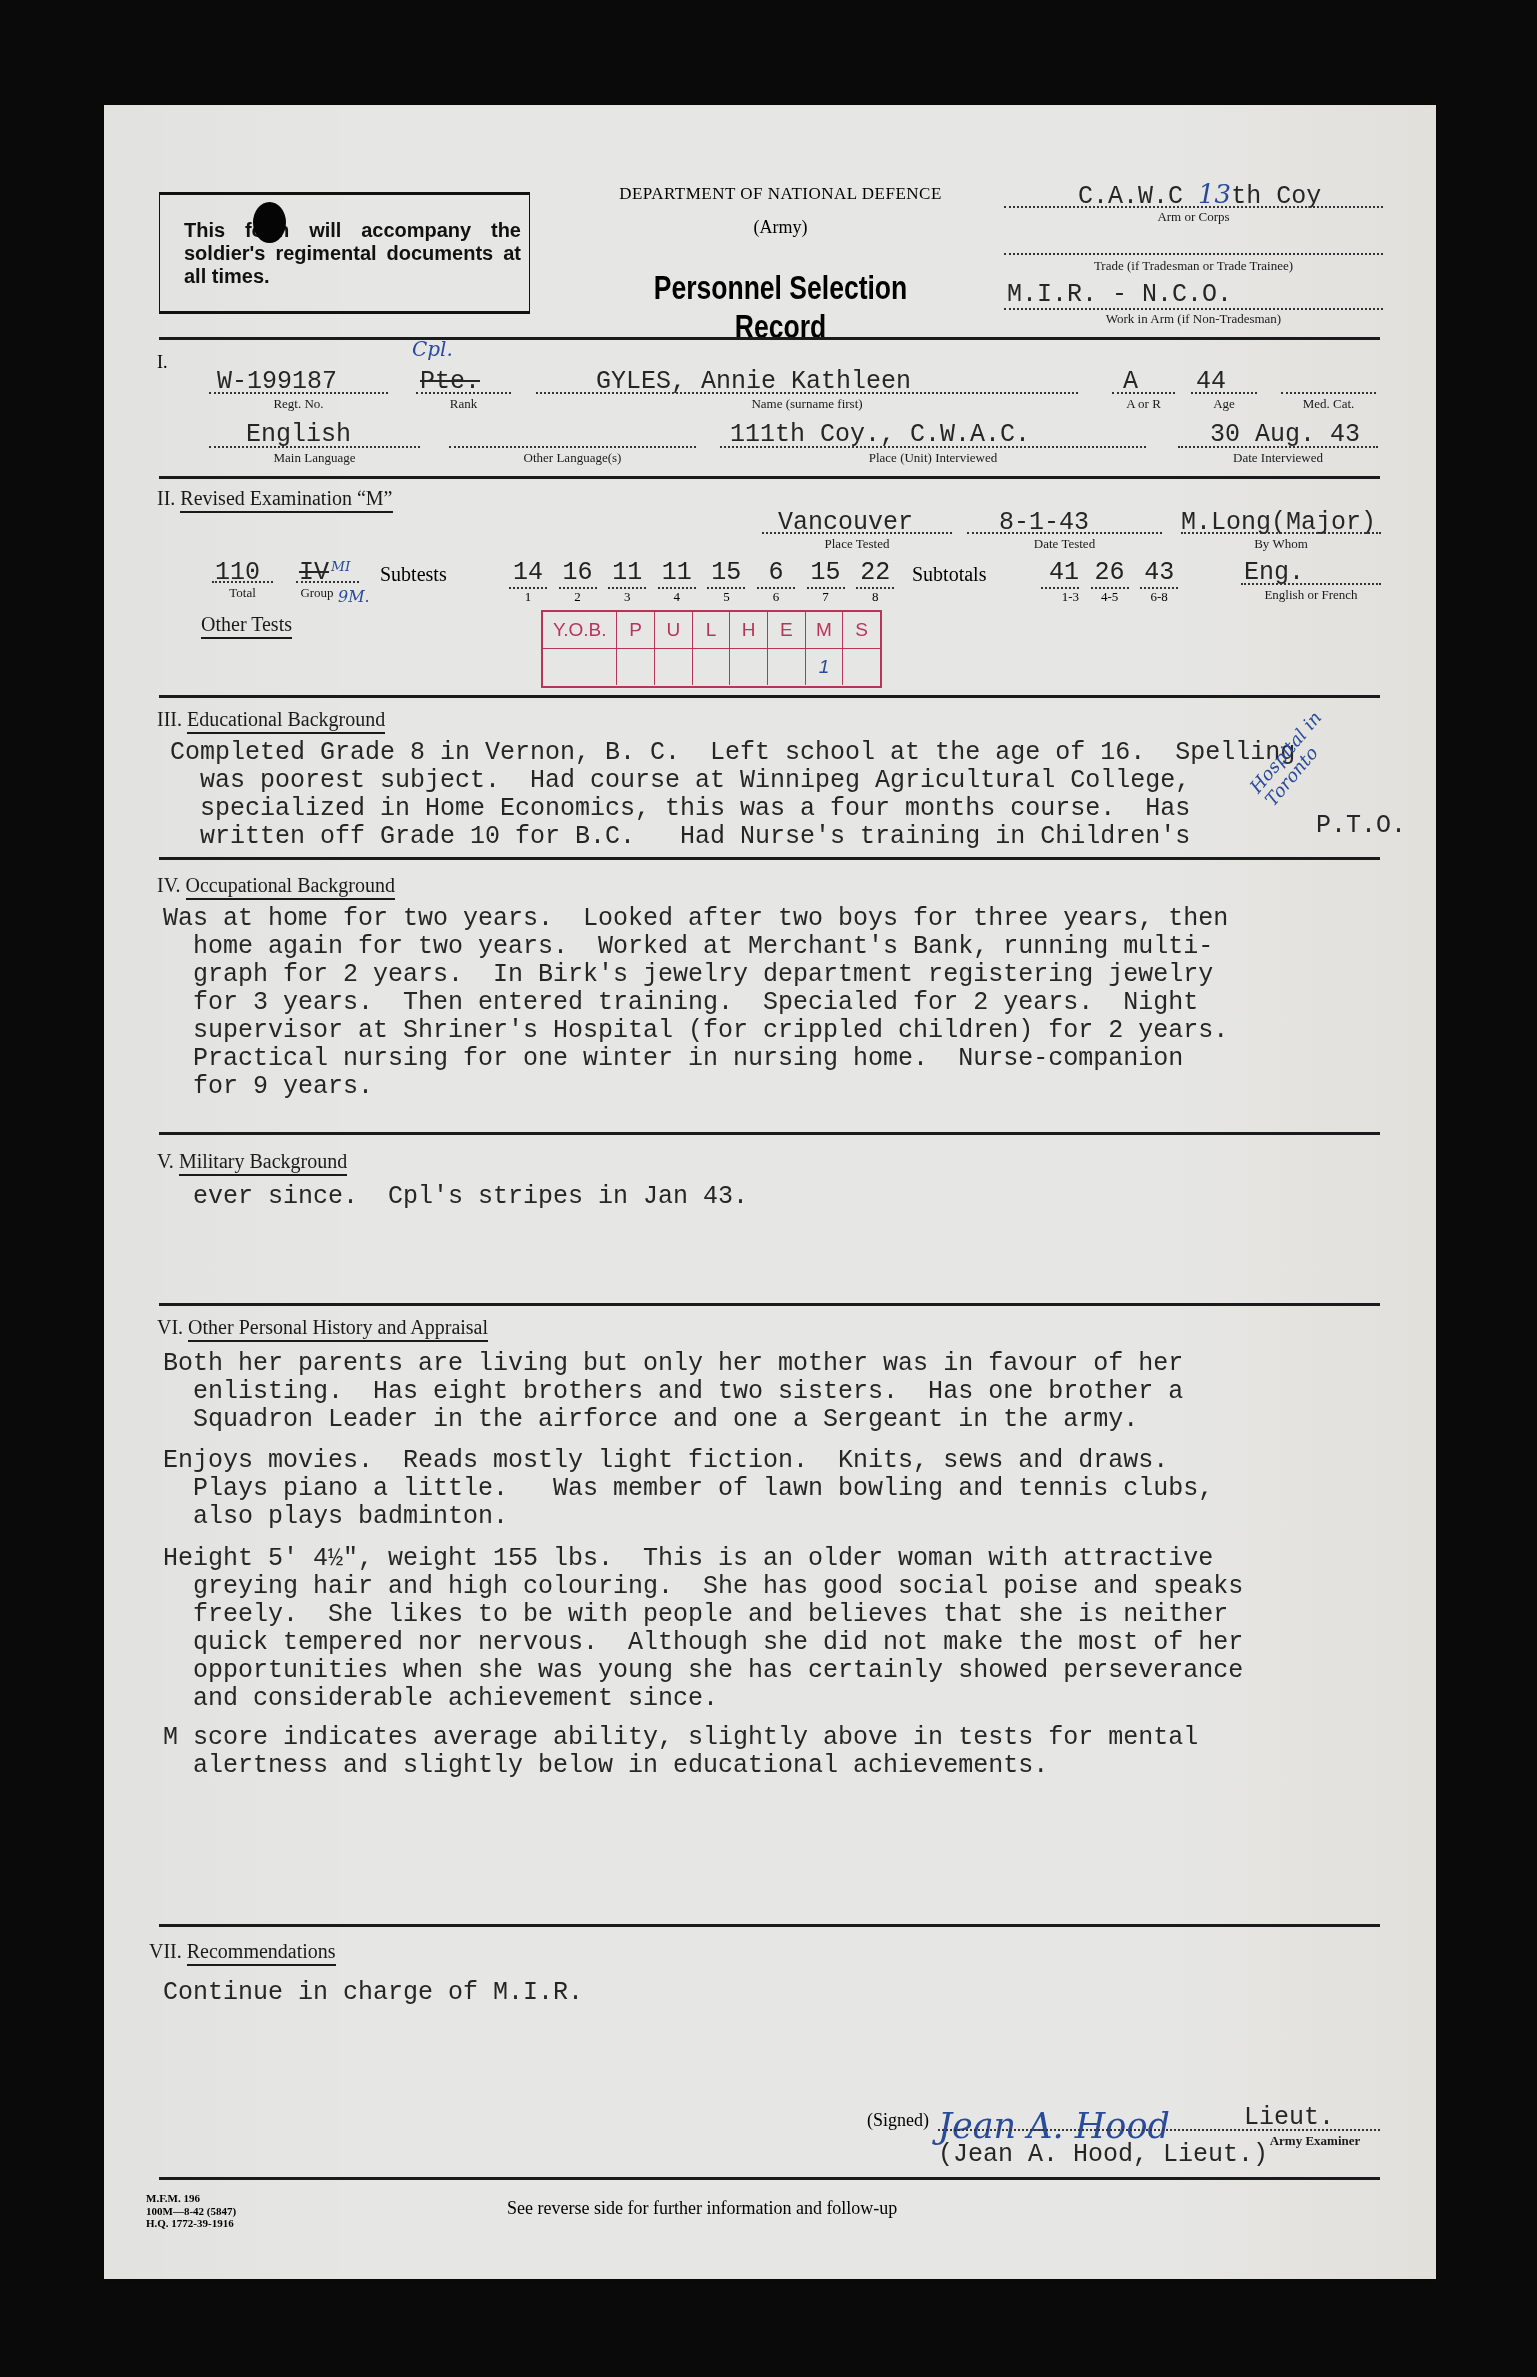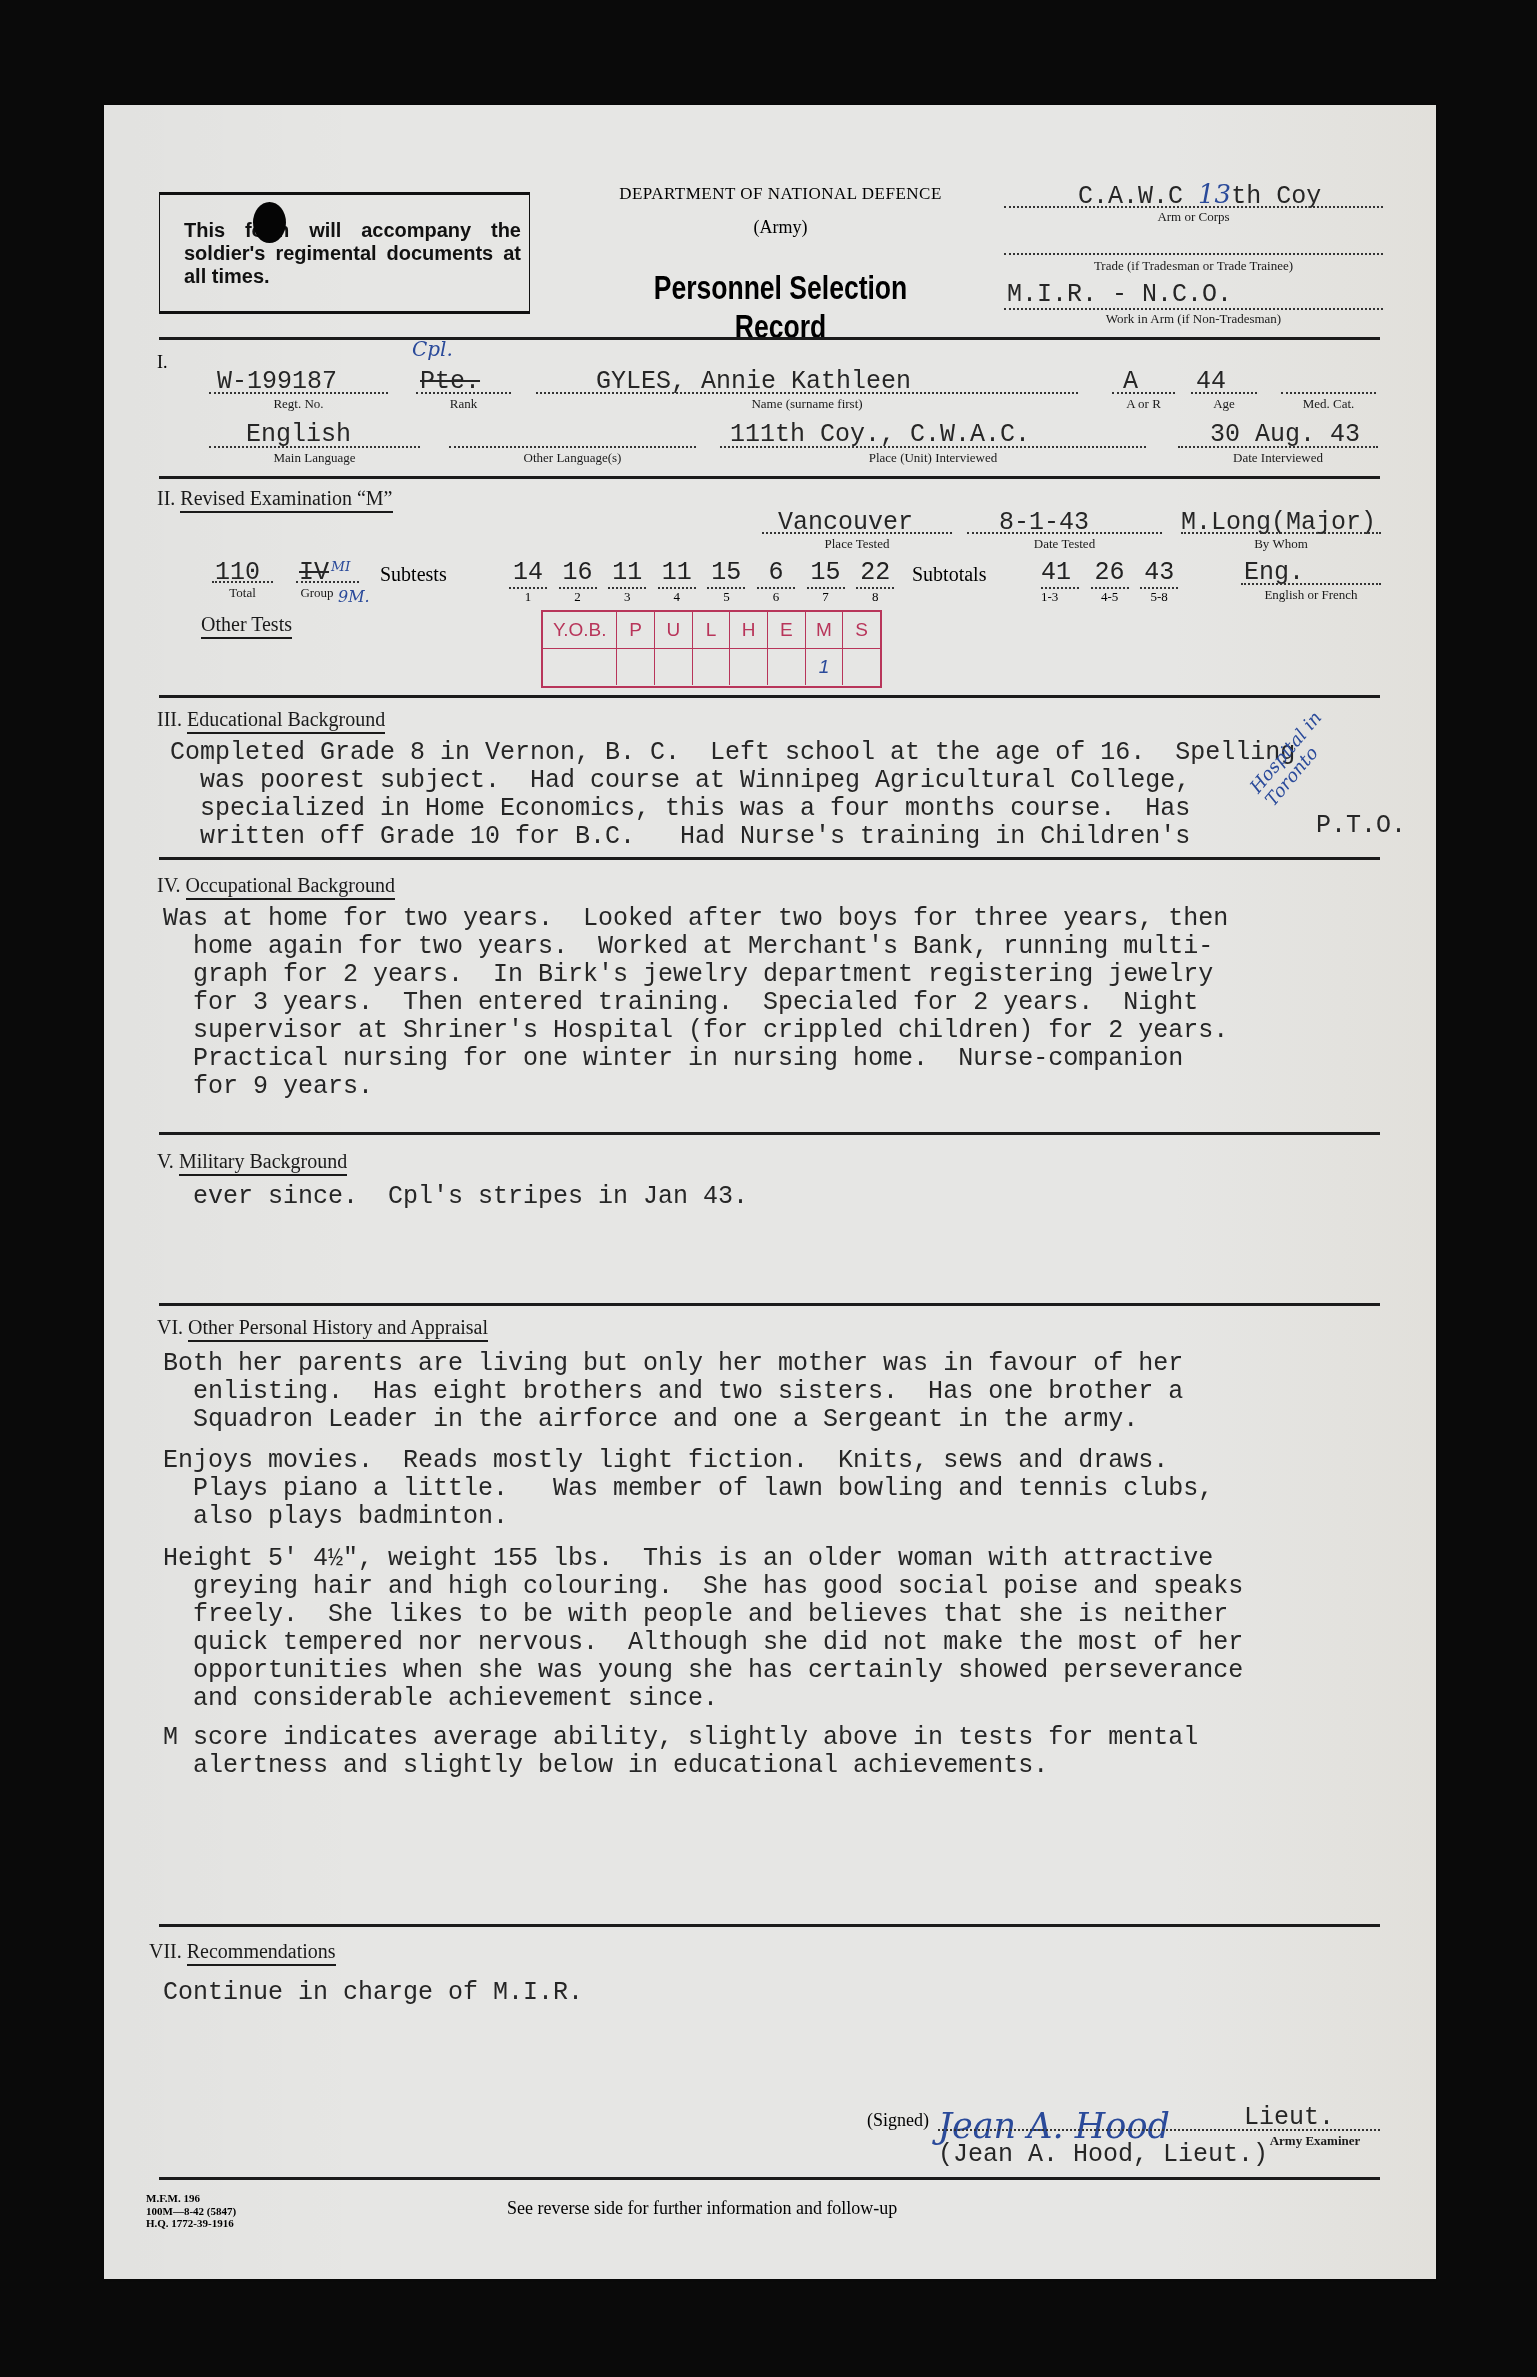--- a/index.html
+++ b/index.html
@@ -155,31 +155,31 @@
         <div class="serif" style="font-size:13px">7</div>
       </div>
     <div style="width:38px;text-align:center">
         <div class="mono" style="font-size:25px;border-bottom:2.1px dotted #333;">22</div>
         <div class="serif" style="font-size:13px">8</div>
       </div>
   </div>
 
   <div class="abs serif" style="left:808px;top:458px;font-size:20px;">Subtotals</div>
   <div class="abs" style="left:937px;top:453px;display:flex;gap:11.6px;">
-    <div style="width:38px;text-align:left">
+    <div style="width:38px;text-align:right">
         <div class="mono" style="font-size:25px;border-bottom:2.1px dotted #333;">41</div>
         <div class="serif" style="font-size:13px">1-3</div>
       </div>
     <div style="width:38px;text-align:center">
         <div class="mono" style="font-size:25px;border-bottom:2.1px dotted #333;">26</div>
         <div class="serif" style="font-size:13px">4-5</div>
       </div>
     <div style="width:38px;text-align:center">
         <div class="mono" style="font-size:25px;border-bottom:2.1px dotted #333;">43</div>
-        <div class="serif" style="font-size:13px">5-8</div>
+        <div class="serif" style="font-size:13px">6-8</div>
       </div>
   </div>
 
   <div class="tw" style="left:1140px;top:453px;">Eng.</div>
   <div class="dots" style="left:1137px;top:478px;width:140px;"></div>
   <div class="lbl" style="left:1137px;top:482px;width:140px;">English or French</div>
 
   <div class="sec" style="left:97px;top:508px;"><u>Other Tests</u></div>
 
   <div class="pulhems">

